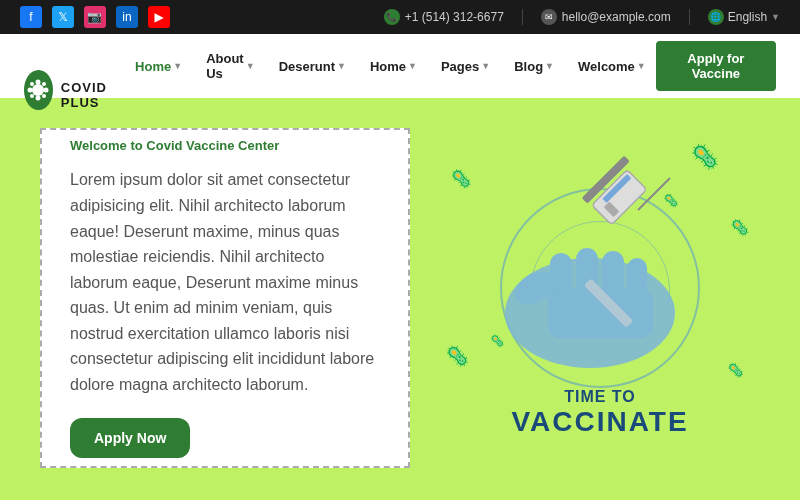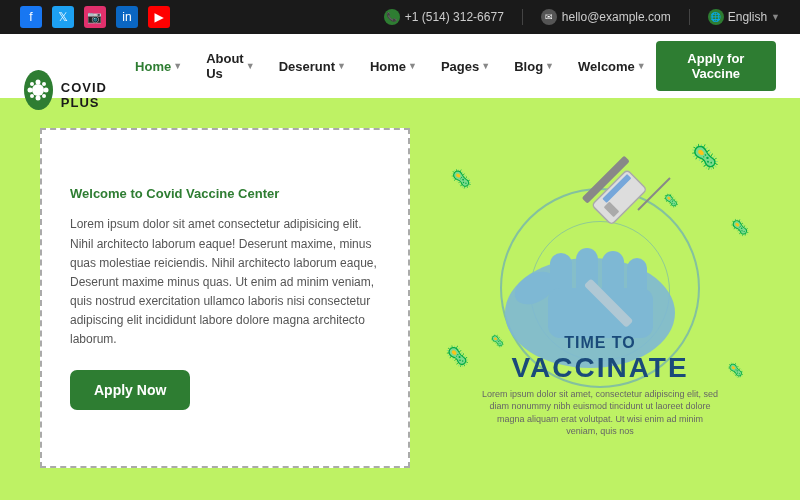--- a/index.html
+++ b/index.html
@@ -100,30 +100,30 @@
       font-size: 13px;
       font-weight: 600;
     }
     .hero-title {
       font-size: 30px;
       font-weight: 800;
       color: #111;
       line-height: 1.2;
     }
     .hero-desc {
-      font-size: 12px;
+      font-size: 16px;
       color: #555;
       line-height: 1.6;
     }
     .hero-apply-btn {
       background: #2e7d32;
       color: white;
       border: none;
       padding: 12px 24px;
-      border-radius: 7px;
+      border-radius: 12px;
       font-size: 14px; font-weight: 600;
       cursor: pointer;
       width: fit-content;
       margin-top: 6px;
     }
 
     .hero-right {
       flex: 1;
       height: 340px;
       display: flex;
@@ -303,17 +303,16 @@
         <rect x="167" y="110" width="20" height="48" rx="10" fill="#7eb8d4"></rect>
 
         <rect x="88" y="140" width="105" height="50" rx="12" fill="#7eb8d4"></rect>
 
         <rect x="105" y="108" width="10" height="60" rx="3" fill="#b0c8d4" transform="rotate(-45 150 100)"></rect>
       </svg>
 
       <div class="vaccine-text-block">
         <div class="time-to">TIME TO</div>
         <div class="vaccinate-big">VACCINATE</div>
-        <div class="vaccine-bottom-text">Lorem ipsum dolor sit amet, consectetur adipiscing elit, sed diam nonummy nibh euismod tincidunt ut laoreet dolore magna aliquam erat volutpat. Ut wisi enim ad minim veniam, quis nos</div>
       </div>
     </div>
   </div>
 </div>
 
 </body></html>

